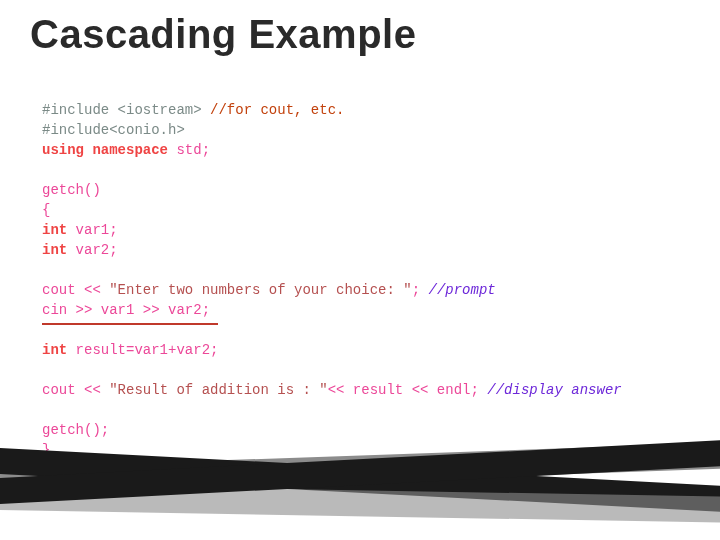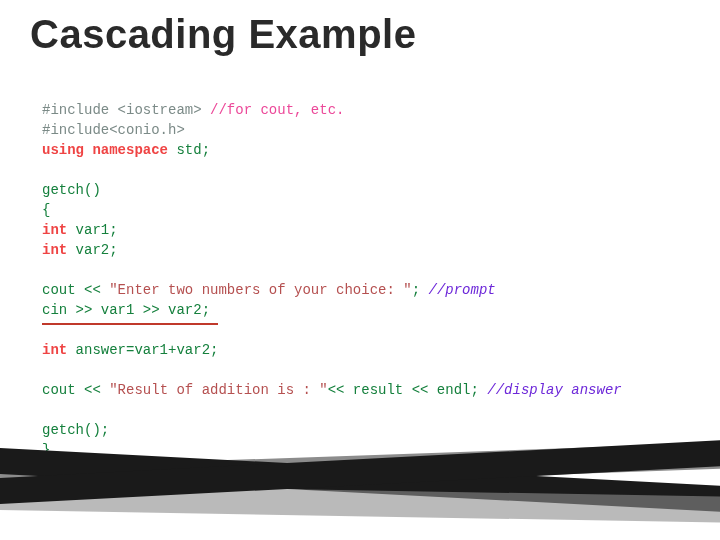--- a/index.html
+++ b/index.html
@@ -32,23 +32,23 @@
     left: 42px;
     font-family: Consolas, "Courier New", monospace;
     font-size: 14px;
     line-height: 20px;
     color: #444;
     white-space: pre;
   }
   .kw   { color: #ef4444; font-weight: bold; } 
   .pp   { color: #7b8a87; margin-top: 36px; }                    
   .str  { color: #b55050; }                    
-  .cmt  { color: #ec4899; }                    
+  .cmt  { color: #c2410c; }                    
   .cmti { color: #6d28d9; font-style: italic; }
-  .id   { color: #15803d; }
+  .id   { color: #ec4899; }
   .underline-red {
     position: absolute;
     left: 42px;
     top: 323px;
     width: 176px;
     height: 2px;
     background: #c0392b;
   }
   .deco {
     position: absolute;
@@ -87,21 +87,21 @@
 <span class="kw">using namespace </span><span class="id">std;</span>
 
 <span class="id">getch()</span>
 <span class="id">{</span>
 <span class="kw">int </span><span class="id">var1;</span>
 <span class="kw">int </span><span class="id">var2;</span>
 
 <span class="id">cout &lt;&lt; </span><span class="str">"Enter two numbers of your choice: "</span><span class="id">; </span><span class="cmti">//prompt</span>
 <span class="id">cin &gt;&gt; var1 &gt;&gt; var2;</span>
 
-<span class="kw">int </span><span class="id">answer=var1+var2;</span>
+<span class="kw">int </span><span class="id">result=var1+var2;</span>
 
 <span class="id">cout &lt;&lt; </span><span class="str">"Result of addition is : "</span><span class="id">&lt;&lt; result &lt;&lt; endl; </span><span class="cmti">//display answer</span>
 
 <span class="id">getch();</span>
 <span class="id">}</span></div>
 
   <div class="underline-red"></div>
 
   <div class="deco">
     <div class="bar-gray" style="top:28px; transform: skewY(-2deg);"></div>

